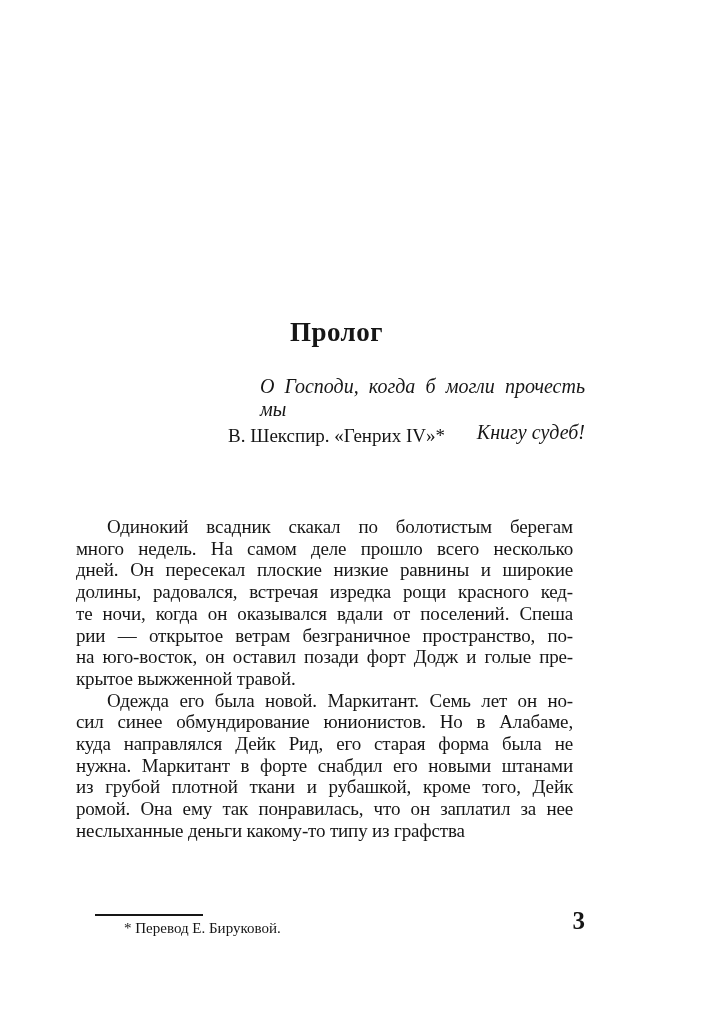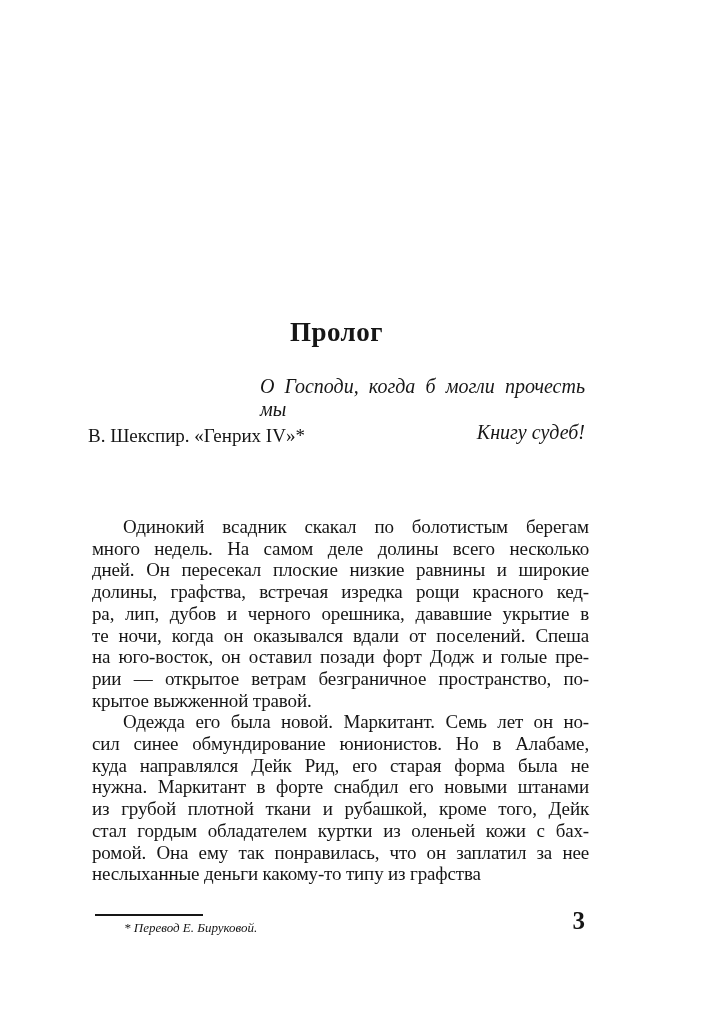--- a/index.html
+++ b/index.html
@@ -32,35 +32,35 @@
     font-size: 20px;
     line-height: 23px;
   }
   .epigraph .eline-just { text-align: justify; text-align-last: justify; }
   .epigraph .eline-left { text-align: right; }
   .attribution {
     position: absolute;
     left: 88px;
     width: 497px;
     top: 425px;
-    text-align: left;
+    text-align: center;
     font-size: 19px;
     line-height: 22px;
   }
   .dateline {
     position: absolute;
     left: 127px;
     top: 469px;
     font-style: italic;
     font-size: 20px;
     line-height: 23px;
   }
   .body-text {
     position: absolute;
-    left: 92px;
+    left: 76px;
     width: 497px;
     top: 516px;
     font-size: 19px;
     line-height: 21.7px;
     letter-spacing: -0.15px;
   }
   .bline { text-align: justify; text-align-last: justify; }
   .bline.indent { text-indent: 31px; }
   .bline.plast { text-align-last: left; }
   .footnote-rule {
@@ -68,23 +68,22 @@
     left: 95px;
     top: 914px;
     width: 108px;
     height: 2px;
     background: #161616;
   }
   .footnote {
     position: absolute;
     left: 124px;
     top: 918px;
-    font-size: 13px;
+    font-size: 15px;
     line-height: 20px;
-    font-style: italic;
   }
   .page-number {
     position: absolute;
     left: 485px;
     width: 100px;
     top: 907px;
     text-align: right;
     font-weight: 700;
     font-size: 25px;
     line-height: 27px;
@@ -100,34 +99,32 @@
   <div class="epigraph">
     <div class="eline-just">О Господи, когда б могли прочесть мы</div>
     <div class="eline-left">Книгу судеб!</div>
   </div>
 
   <div class="attribution">В. Шекспир. «Генрих IV»*</div>
 
 
   <div class="body-text">
       <div class="bline indent">Одинокий всадник скакал по болотистым берегам</div>
-      <div class="bline">много недель. На самом деле долины всего несколько</div>
+      <div class="bline">много недель. На самом деле прошло всего несколько</div>
       <div class="bline">дней. Он пересекал плоские низкие равнины и широкие</div>
-      <div class="bline">долины, графства, встречая изредка рощи красного кед-</div>
-      <div class="bline">ра, лип, дубов и черного орешника, дававшие укрытие в</div>
+      <div class="bline">долины, радовался, встречая изредка рощи красного кед-</div>
       <div class="bline">те ночи, когда он оказывался вдали от поселений. Спеша</div>
+      <div class="bline">рии — открытое ветрам безграничное пространство, по-</div>
       <div class="bline">на юго-восток, он оставил позади форт Додж и голые пре-</div>
-      <div class="bline">рии — открытое ветрам безграничное пространство, по-</div>
       <div class="bline plast">крытое выжженной травой.</div>
       <div class="bline indent">Одежда его была новой. Маркитант. Семь лет он но-</div>
       <div class="bline">сил синее обмундирование юнионистов. Но в Алабаме,</div>
       <div class="bline">куда направлялся Дейк Рид, его старая форма была не</div>
       <div class="bline">нужна. Маркитант в форте снабдил его новыми штанами</div>
       <div class="bline">из грубой плотной ткани и рубашкой, кроме того, Дейк</div>
-      <div class="bline">стал гордым обладателем куртки из оленьей кожи с бах-</div>
       <div class="bline">ромой. Она ему так понравилась, что он заплатил за нее</div>
       <div class="bline plast">неслыханные деньги какому-то типу из графства</div>
     </div>
 
   <div class="footnote-rule"></div>
 
   <div class="footnote">* Перевод Е. Бируковой.</div>
 
   <div class="page-number">3</div>
 

